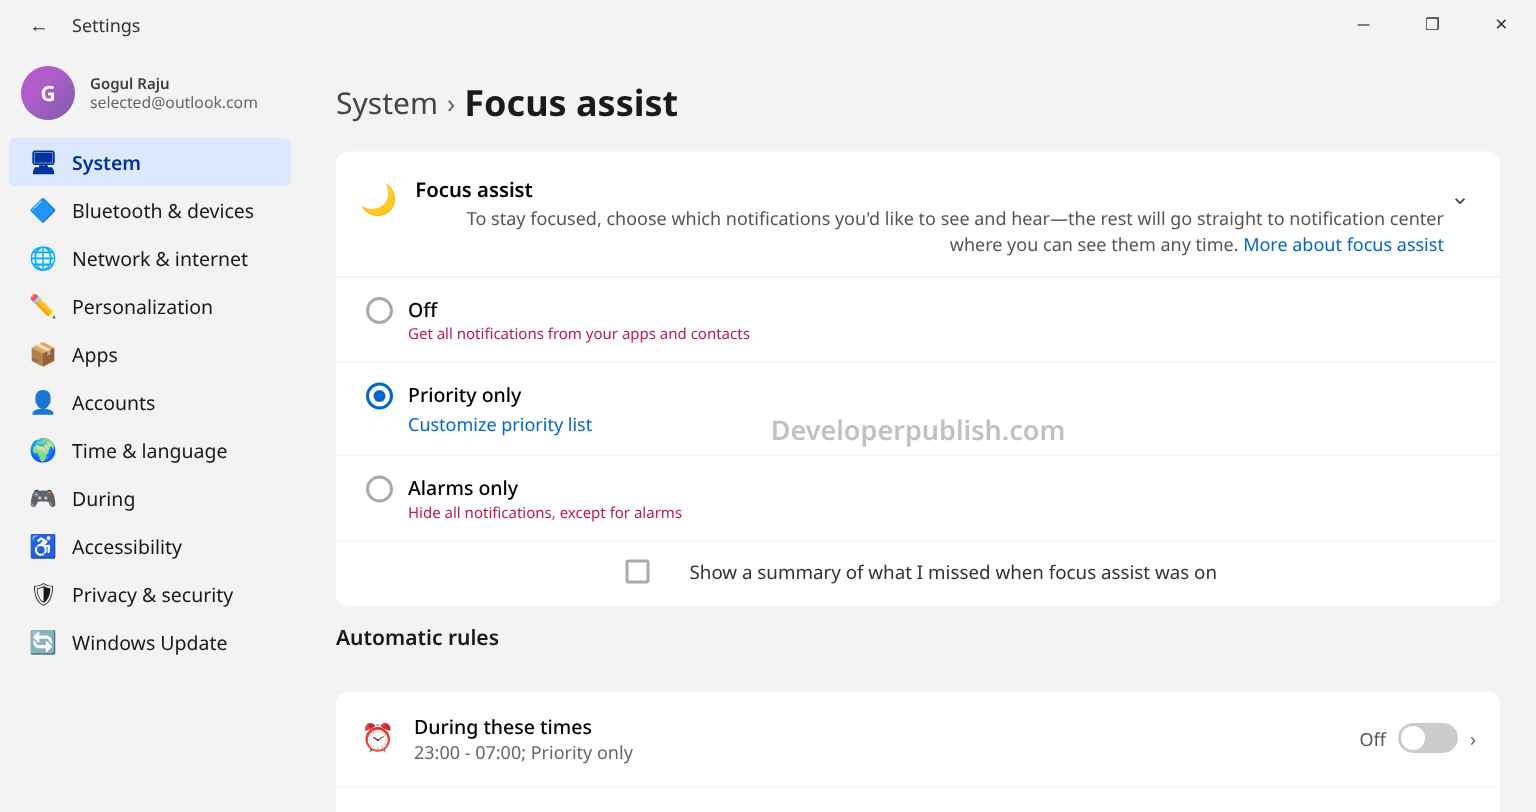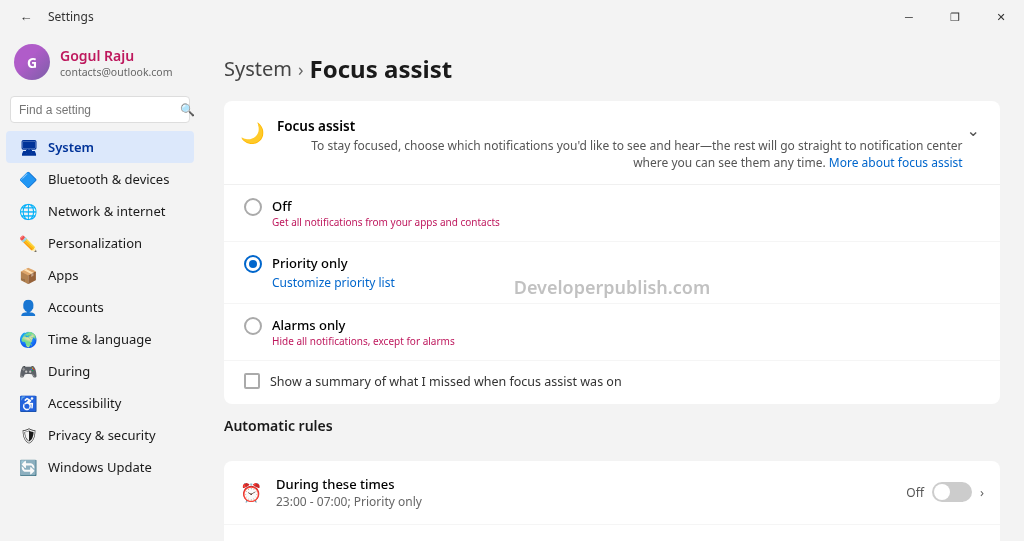--- a/index.html
+++ b/index.html
@@ -75,21 +75,21 @@
     }
     .avatar {
       width: 36px; height: 36px;
       border-radius: 50%;
       background: linear-gradient(135deg, #b05cc9 40%, #7b5ea7 100%);
       display: flex; align-items: center; justify-content: center;
       color: white; font-size: 14px; font-weight: bold;
       flex-shrink: 0;
     }
     .user-info { display: flex; flex-direction: column; }
-    .user-name { font-size: 14px; font-weight: 600; color: #be185d; }
+    .user-name { font-size: 10px; font-weight: 600; color: #404040; }
     .user-email { font-size: 10.5px; color: #666; }
 
     .search-box {
       margin: 4px 10px 8px 10px;
       display: flex;
       align-items: center;
       background: white;
       border: 1px solid #ddd;
       border-radius: 4px;
       padding: 4px 8px;
@@ -219,22 +219,23 @@
 
     .radio-text-group { display: flex; flex-direction: column; }
     .radio-label { font-size: 13px; font-weight: 500; }
     .radio-desc { font-size: 10px; color: #be185d; }
     .customize-link { font-size: 12px; color: #0066cc; cursor: pointer; text-decoration: none; margin-top: 2px; display: block; }
 
     
     .summary-row {
       display: flex;
       align-items: center;
-      gap: 10px;
+      gap: 27px;
       padding: 12px 16px 14px 20px;
+      justify-content: center;
     }
     .checkbox-box {
       width: 16px; height: 16px;
       border: 2px solid #aaa;
       border-radius: 2px;
       flex-shrink: 0;
     }
     .summary-label { font-size: 12.5px; color: #333; }
 
     
@@ -311,28 +312,24 @@
 </div>
 
 <div class="app-body">
 
   <div class="sidebar">
 
     <div class="user-profile">
       <div class="avatar">G</div>
       <div class="user-info">
         <span class="user-name">Gogul Raju</span>
-        <span class="user-email">contacts@outlook.com</span>
-      </div>
-    </div>
-
-    <div class="search-box">
-      <input type="text" placeholder="Find a setting" style="">
-      <span class="search-icon">🔍</span>
-    </div>
+        <span class="user-email">selected@outlook.com</span>
+      </div>
+    </div>
+
 
     <div id="nav-container">
         <div class="nav-item active">
     <span class="nav-icon">🖥</span>
     <span>System</span>
   </div>
         <div class="nav-item">
     <span class="nav-icon">🔷</span>
     <span>Bluetooth &amp; devices</span>
   </div>

